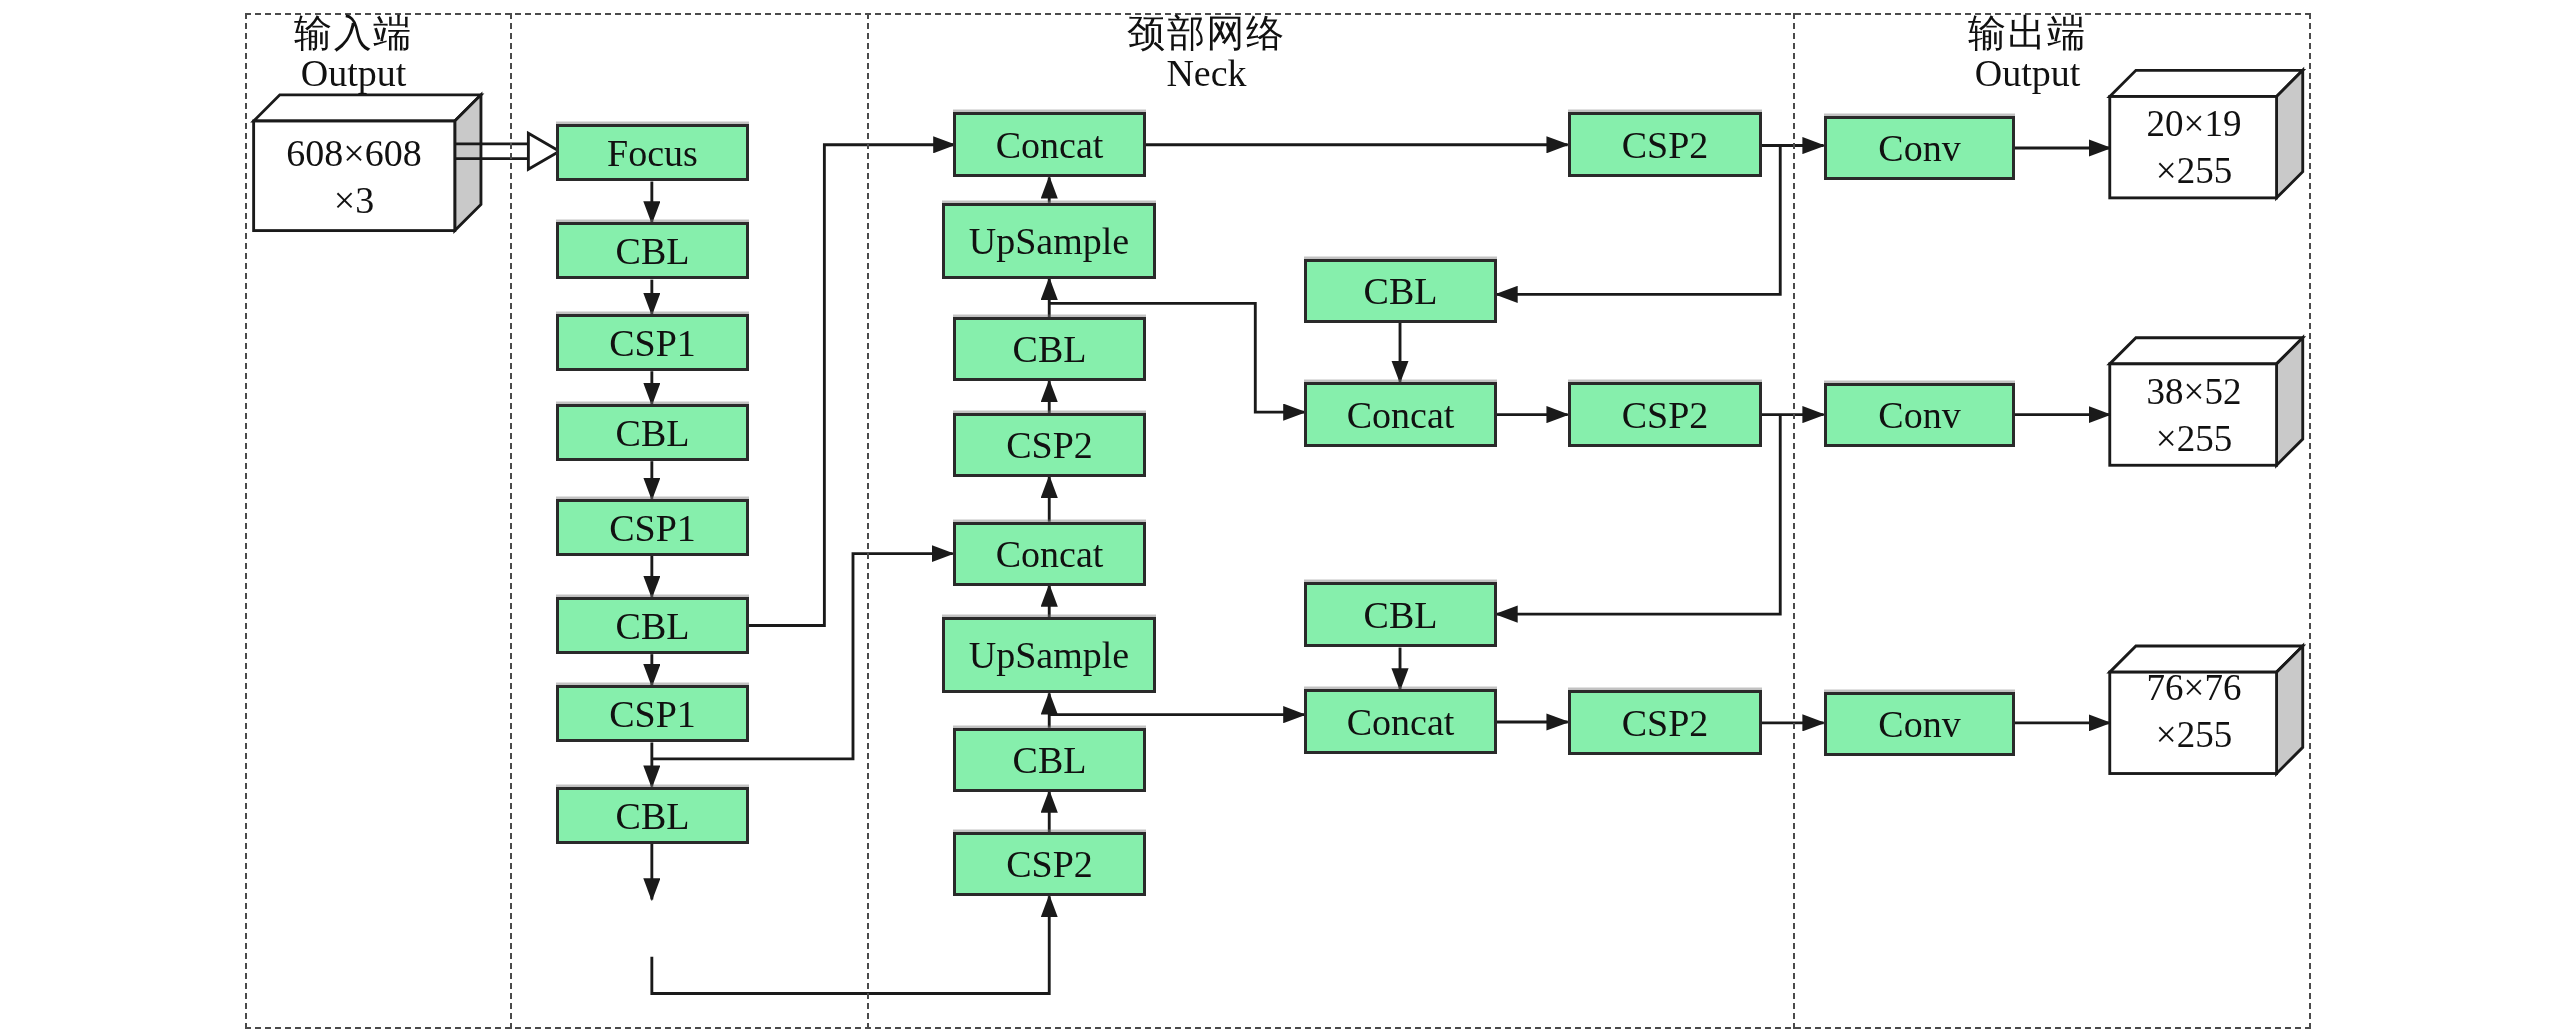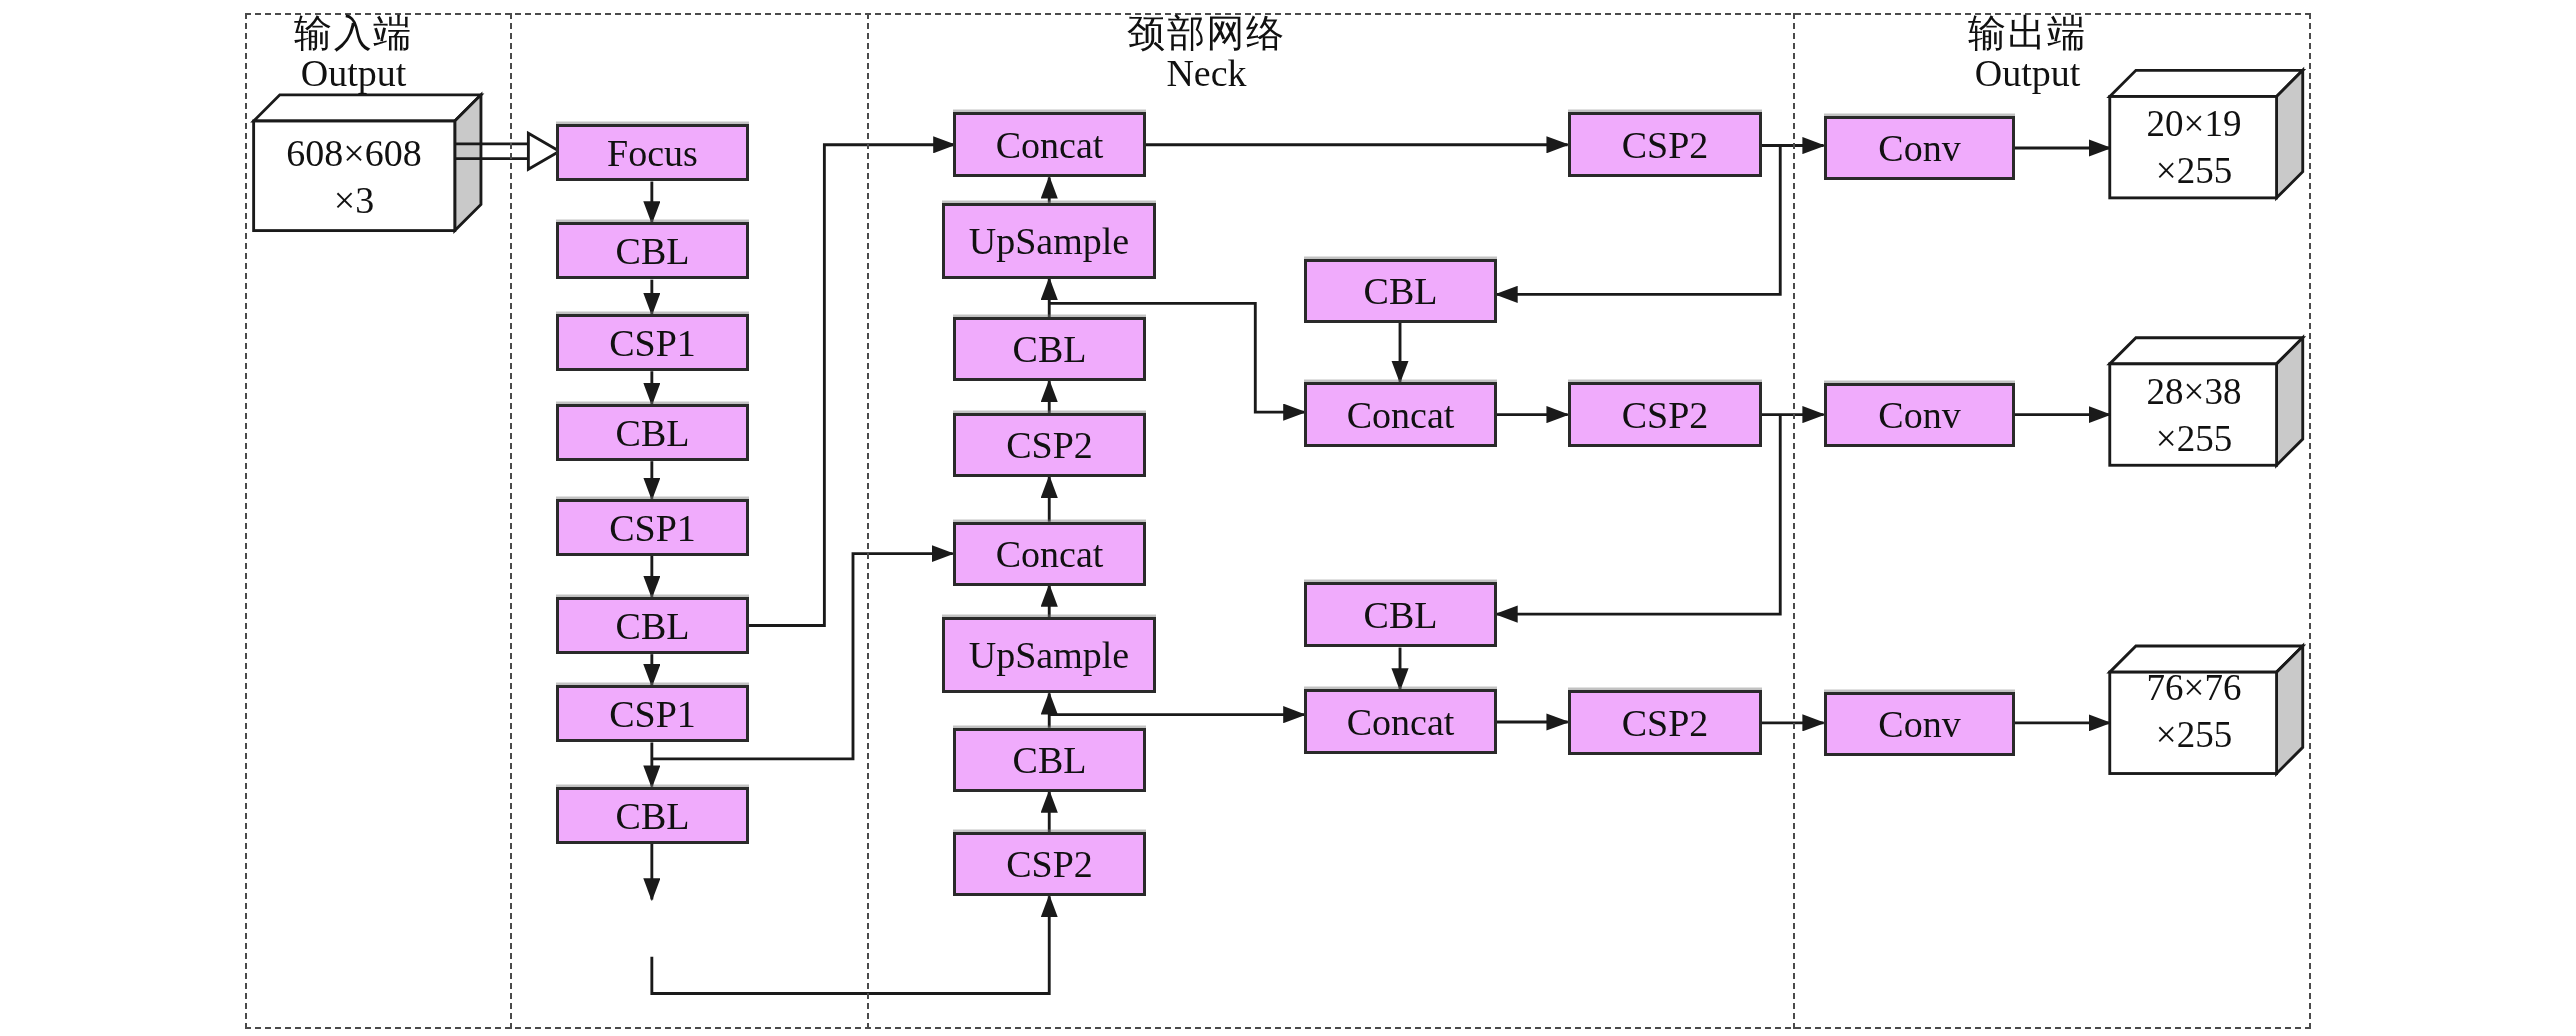--- a/index.html
+++ b/index.html
@@ -29,21 +29,21 @@
     top:13px;width:245px;
     text-align:center;
     line-height:40px;
     font-size:38px;
   }
   .hdr .zh{letter-spacing:1.6px;}
   .nd{
     position:absolute;
     box-sizing:border-box;
     border:3.3px solid #2a2a2a;
-    background:#f0abfc;
+    background:#86efac;
     display:flex;align-items:center;justify-content:center;
     font-size:38px;
     box-shadow:0 -2.5px 0 rgba(120,120,120,.45);
   }
   .cube-label{
     position:absolute;
     display:flex;flex-direction:column;align-items:center;justify-content:center;
     text-align:center;
     font-size:37px;
     line-height:47px;
@@ -199,21 +199,21 @@
 
   <div class="nd" style="left:1824px;top:116px;width:191px;height:64px">Conv</div>
   <div class="nd" style="left:1824px;top:383px;width:191px;height:64px">Conv</div>
   <div class="nd" style="left:1824px;top:692px;width:191px;height:64px">Conv</div>
 
   <div class="cube-label" style="left:2112px;top:101px;width:164px;height:92px">
     <div>20×19</div>
     <div>×255</div>
   </div>
   <div class="cube-label" style="left:2112px;top:369px;width:164px;height:92px">
-    <div>28×38</div>
+    <div>38×52</div>
     <div>×255</div>
   </div>
   <div class="cube-label" style="left:2112px;top:665px;width:164px;height:92px">
     <div>76×76</div>
     <div>×255</div>
   </div>
 
 </div>
 
 

